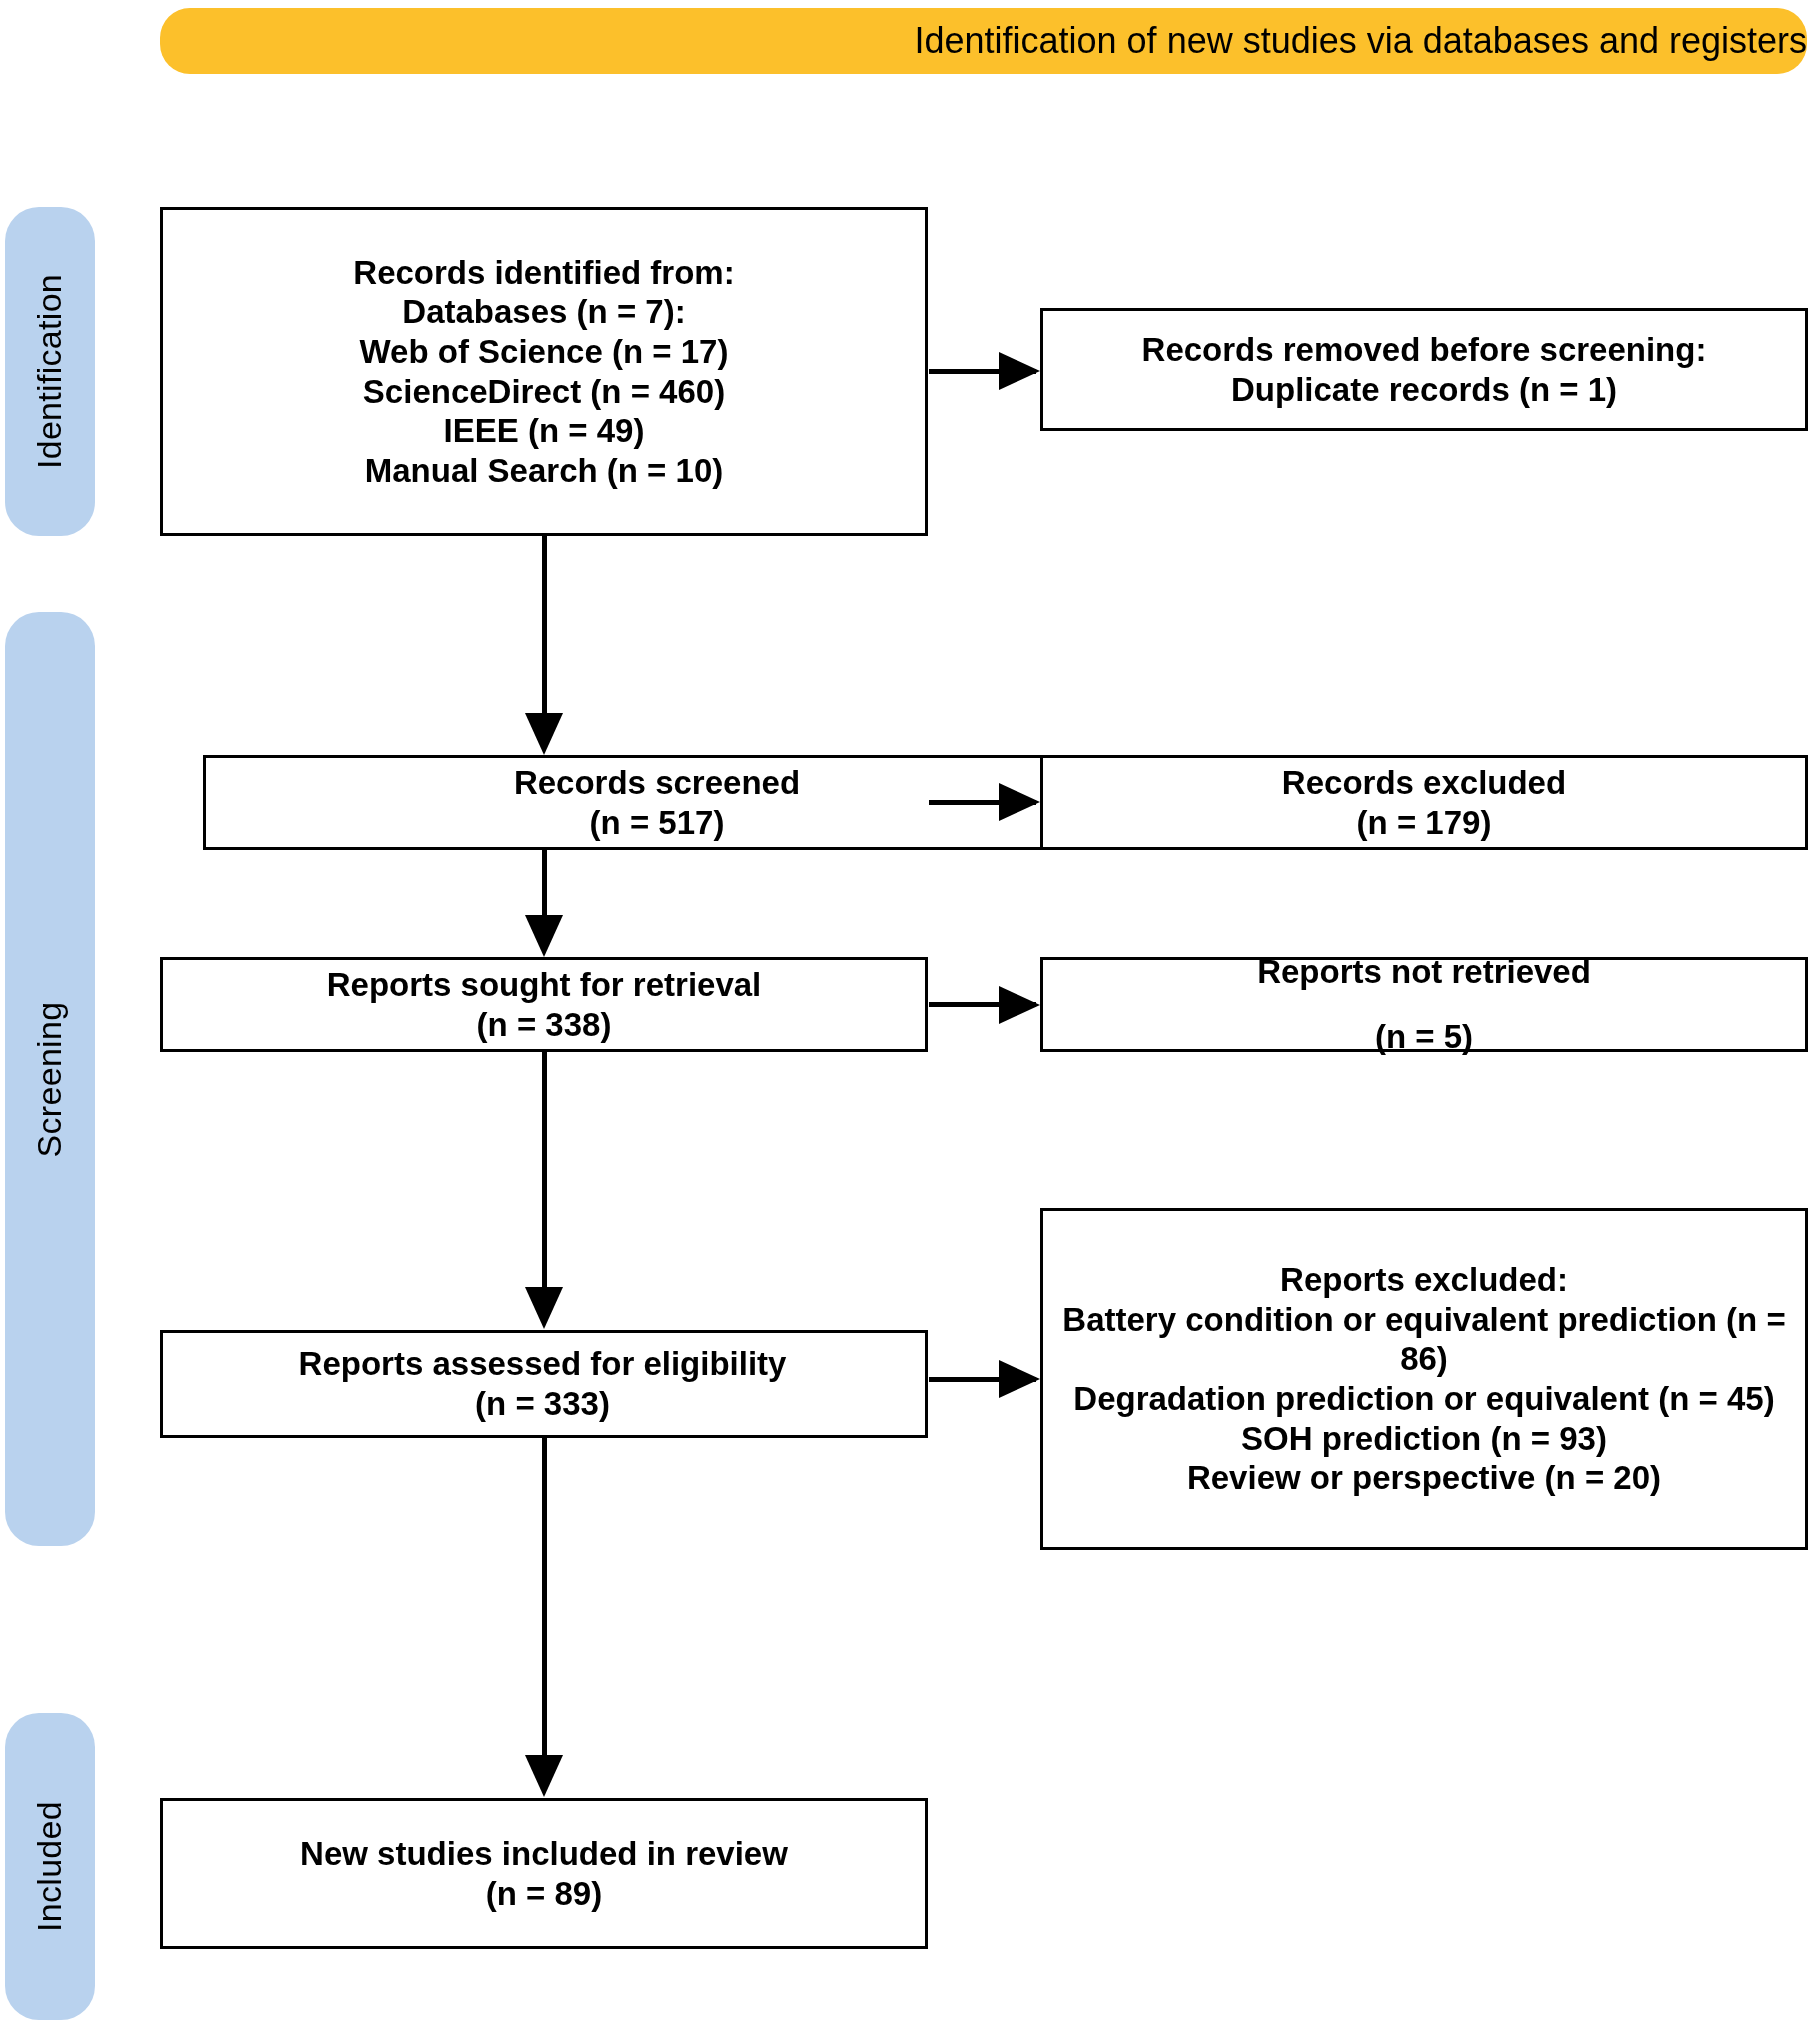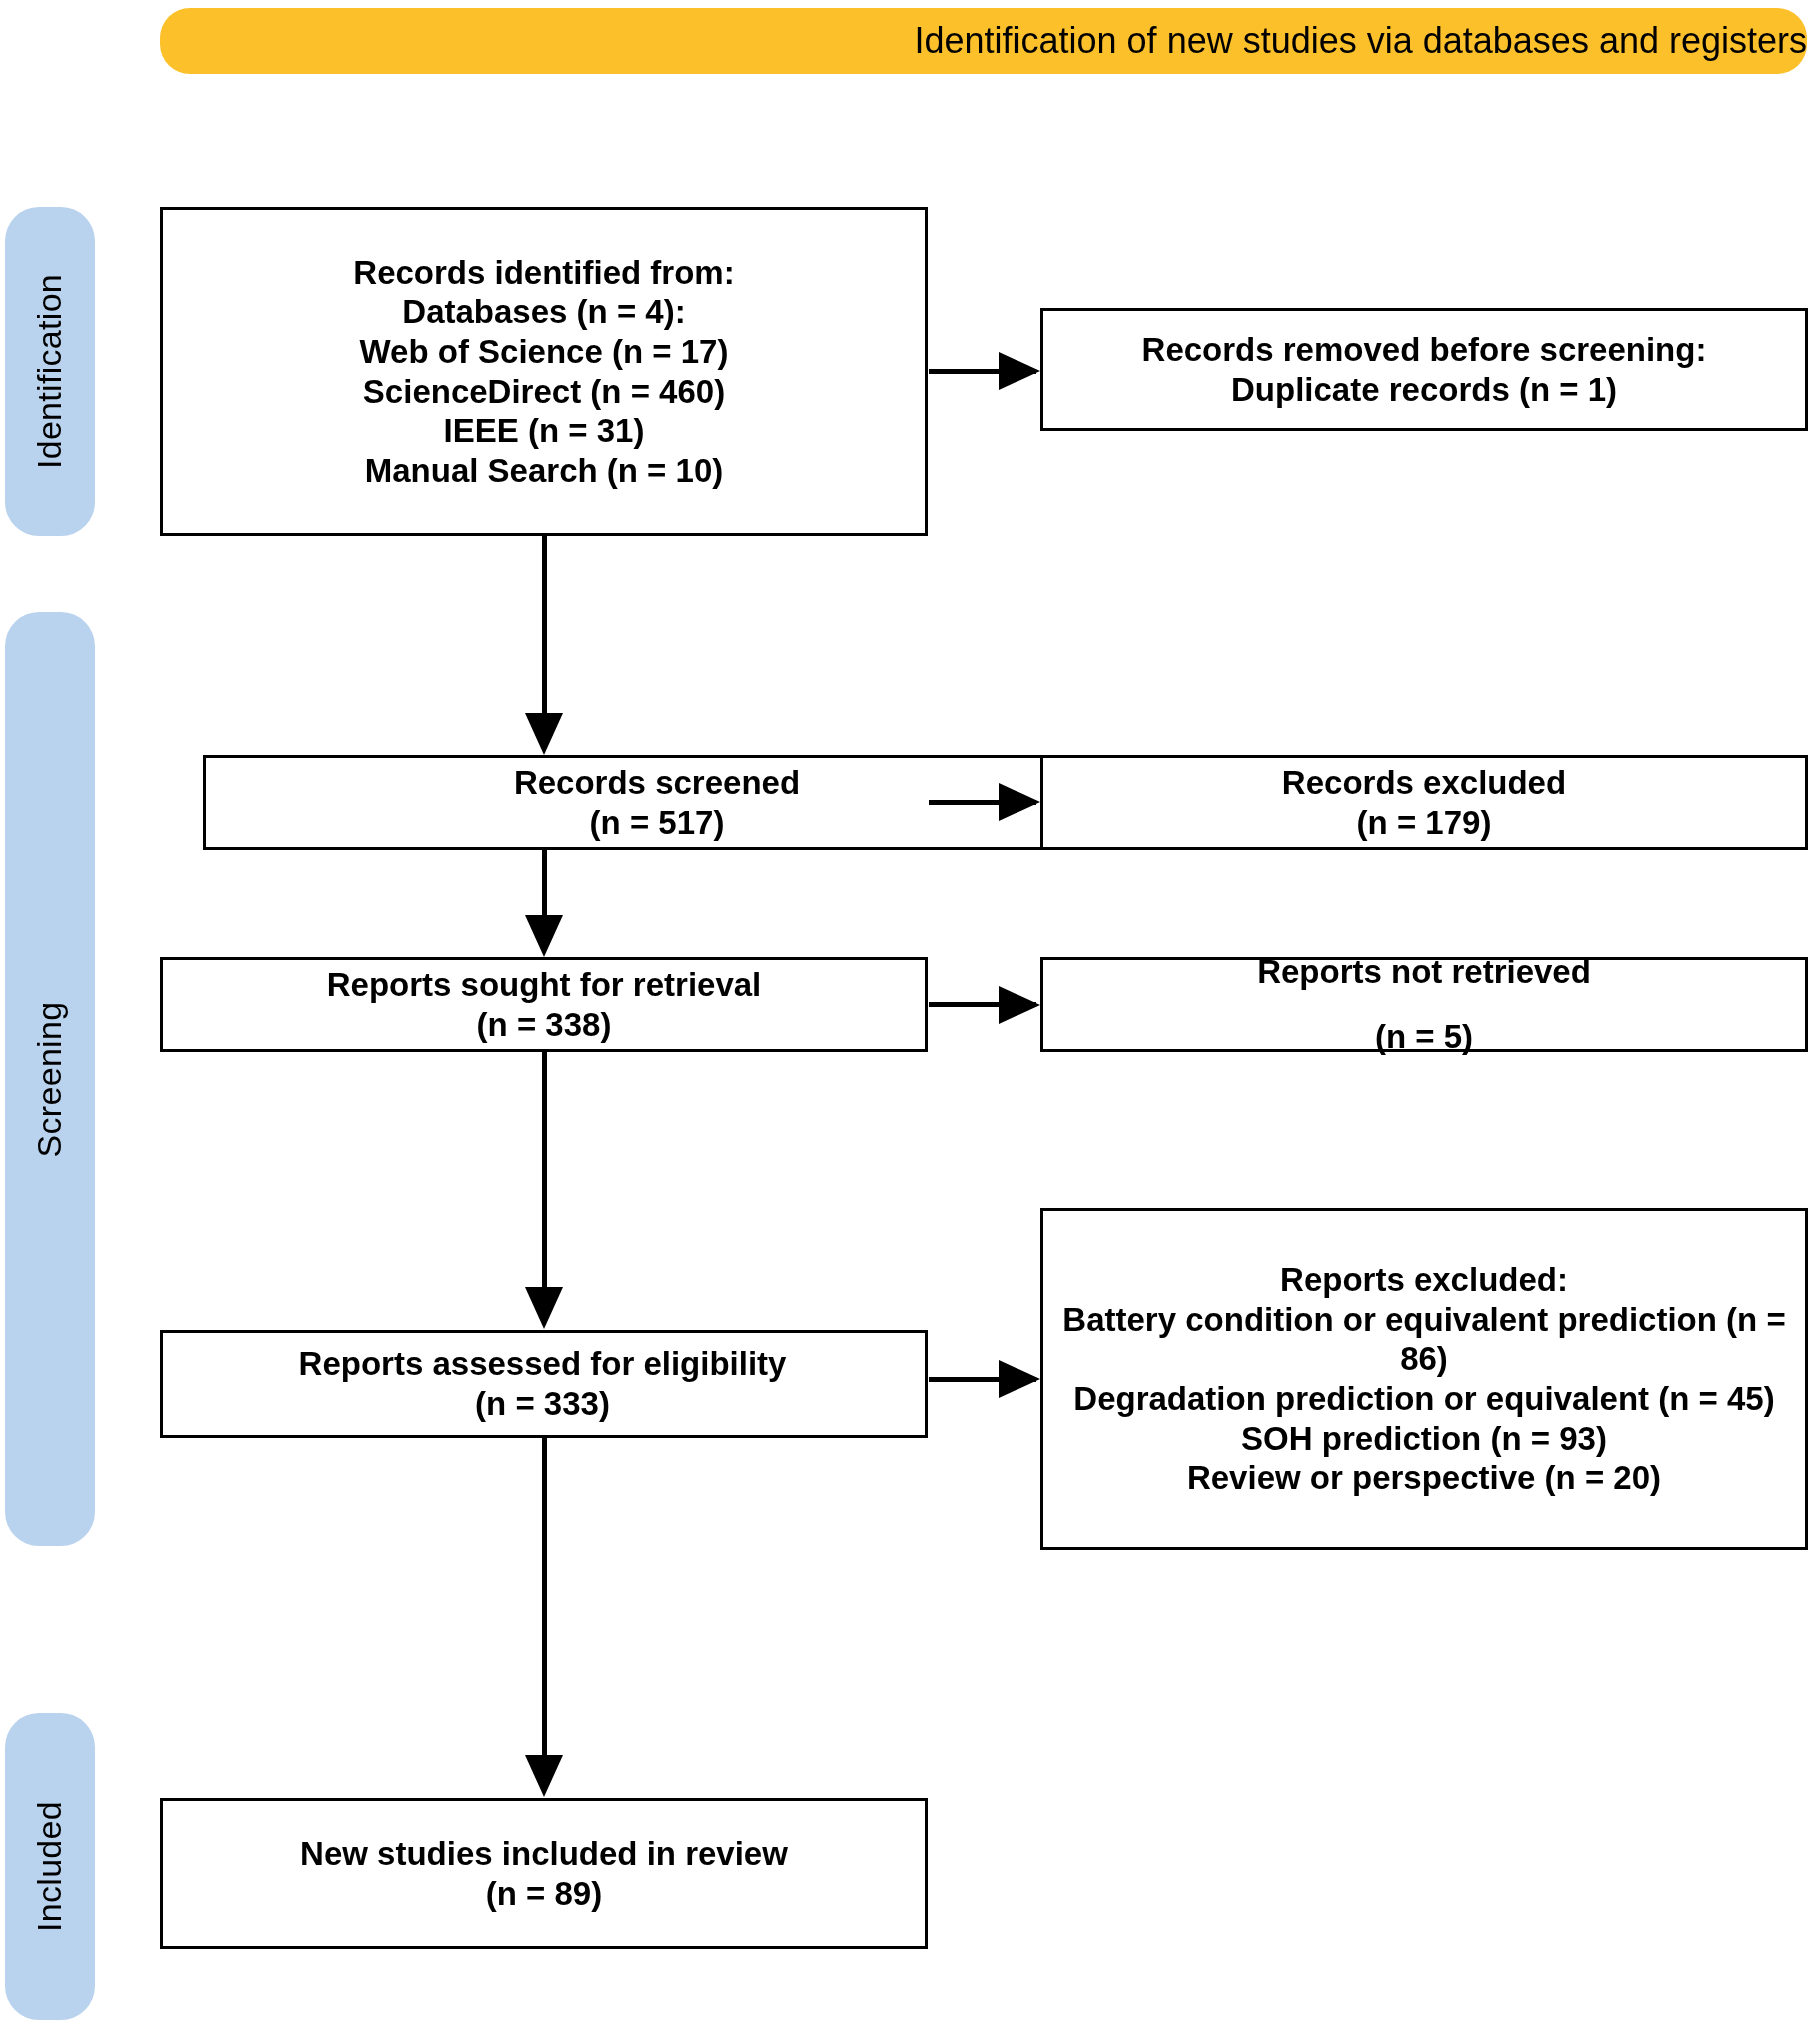--- a/index.html
+++ b/index.html
@@ -118,24 +118,24 @@
   <div class="stage-pill" style="left:4.5px; top:612px; width:90px; height:934px;">
     <span class="stage-label">Screening</span>
   </div>
 
   <div class="stage-pill" style="left:4.5px; top:1713px; width:90px; height:307px;">
     <span class="stage-label">Included</span>
   </div>
 
   <div class="flow-box" style="left:160px; top:207px; width:768px; height:329px;">
     <span class="line">Records identified from:</span>
-    <span class="line">Databases (n = 4):</span>
+    <span class="line">Databases (n = 7):</span>
     <span class="line">Web of Science (n = 17)</span>
     <span class="line">ScienceDirect (n = 460)</span>
-    <span class="line">IEEE (n = 31)</span>
+    <span class="line">IEEE (n = 49)</span>
     <span class="line">Manual Search (n = 10)</span>
   </div>
 
   <div class="conn-h" style="left:929px; top:369px; width:107px;"></div>
   <div class="arrow-right" style="left:999px; top:352px;"></div>
 
   <div class="flow-box" style="left:1040px; top:308px; width:768px; height:123px;">
     <span class="line">Records removed before screening:</span>
     <span class="line">Duplicate records (n = 1)</span>
   </div>

